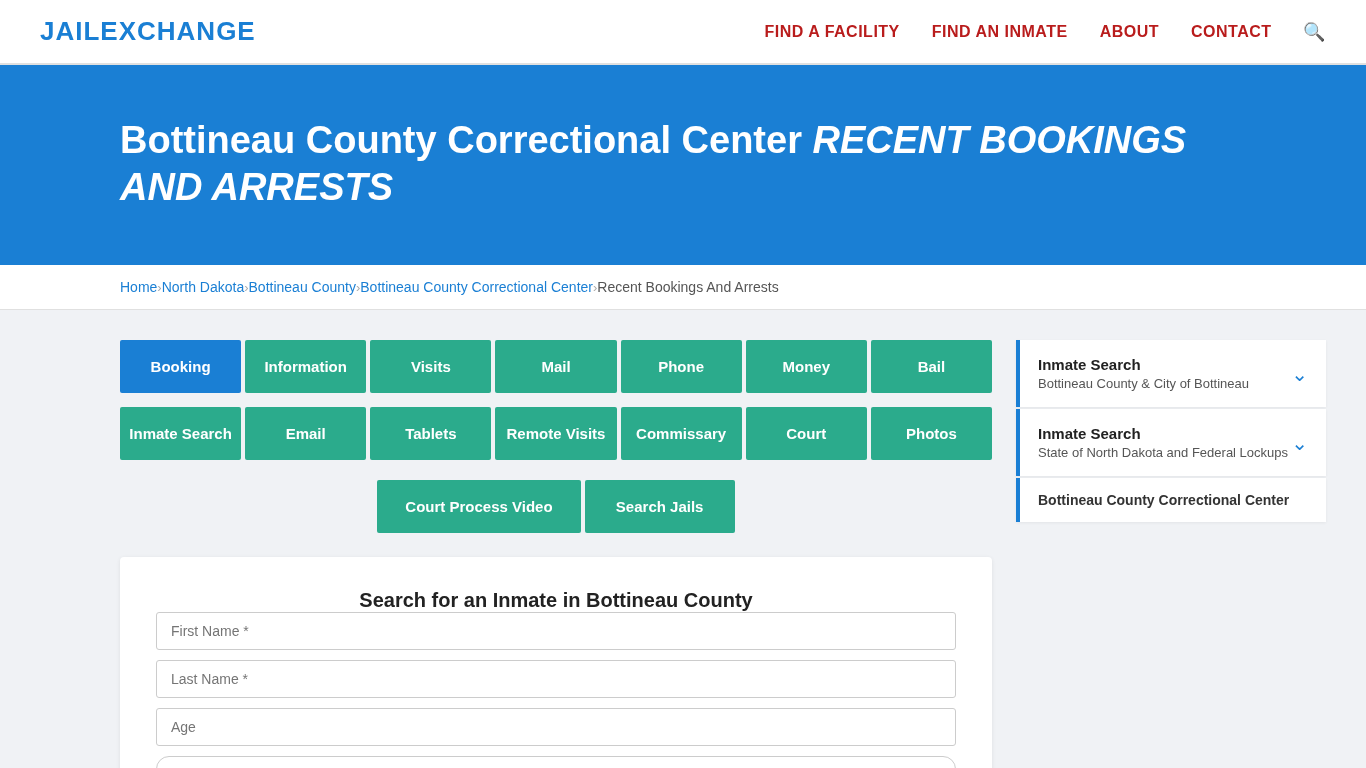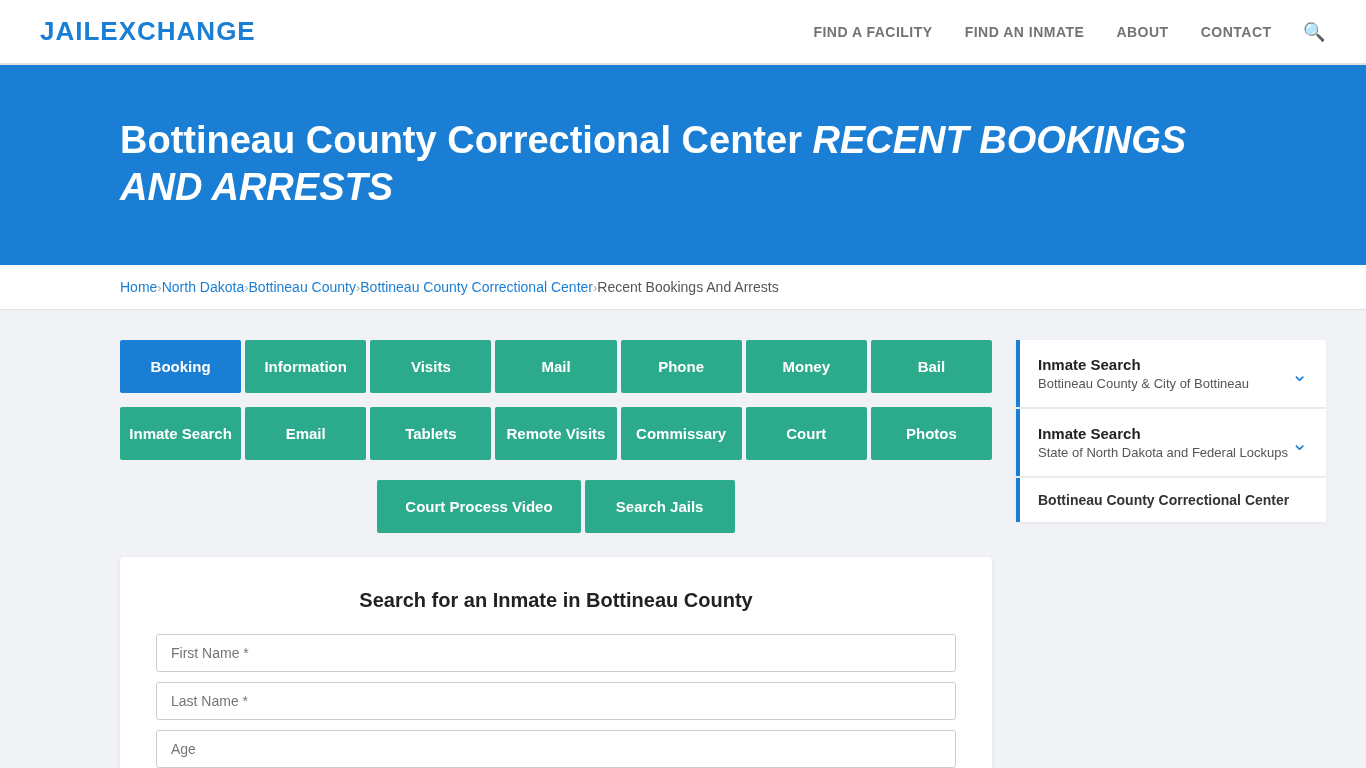--- a/index.html
+++ b/index.html
@@ -27,24 +27,24 @@
     }
     .logo-x {
       color: #1a7fd4;
     }
     .nav {
       display: flex;
       align-items: center;
       gap: 32px;
     }
     .nav-item {
-      font-size: 14px;
+      font-size: 16px;
       font-weight: 700;
       letter-spacing: 0.5px;
-      color: #737373;
+      color: #b91c1c;
       cursor: pointer;
       text-transform: uppercase;
     }
     .search-icon-btn {
       cursor: pointer;
       color: #333;
       font-size: 18px;
     }
 
     
@@ -154,21 +154,20 @@
       background: #fff;
       border-radius: 4px;
       padding: 32px 36px 36px;
       box-shadow: 0 1px 4px rgba(0,0,0,0.08);
     }
     .search-card h2 {
       font-size: 20px;
       font-weight: 700;
       color: #222;
       text-align: center;
-      margin-bottom: 22px;
     }
     .search-inputs {
       display: flex;
       gap: 10px;
       margin-bottom: 16px;
       flex-direction: column;
     }
     .search-inputs input, .search-inputs select {
       flex: 1;
       padding: 10px 14px;

